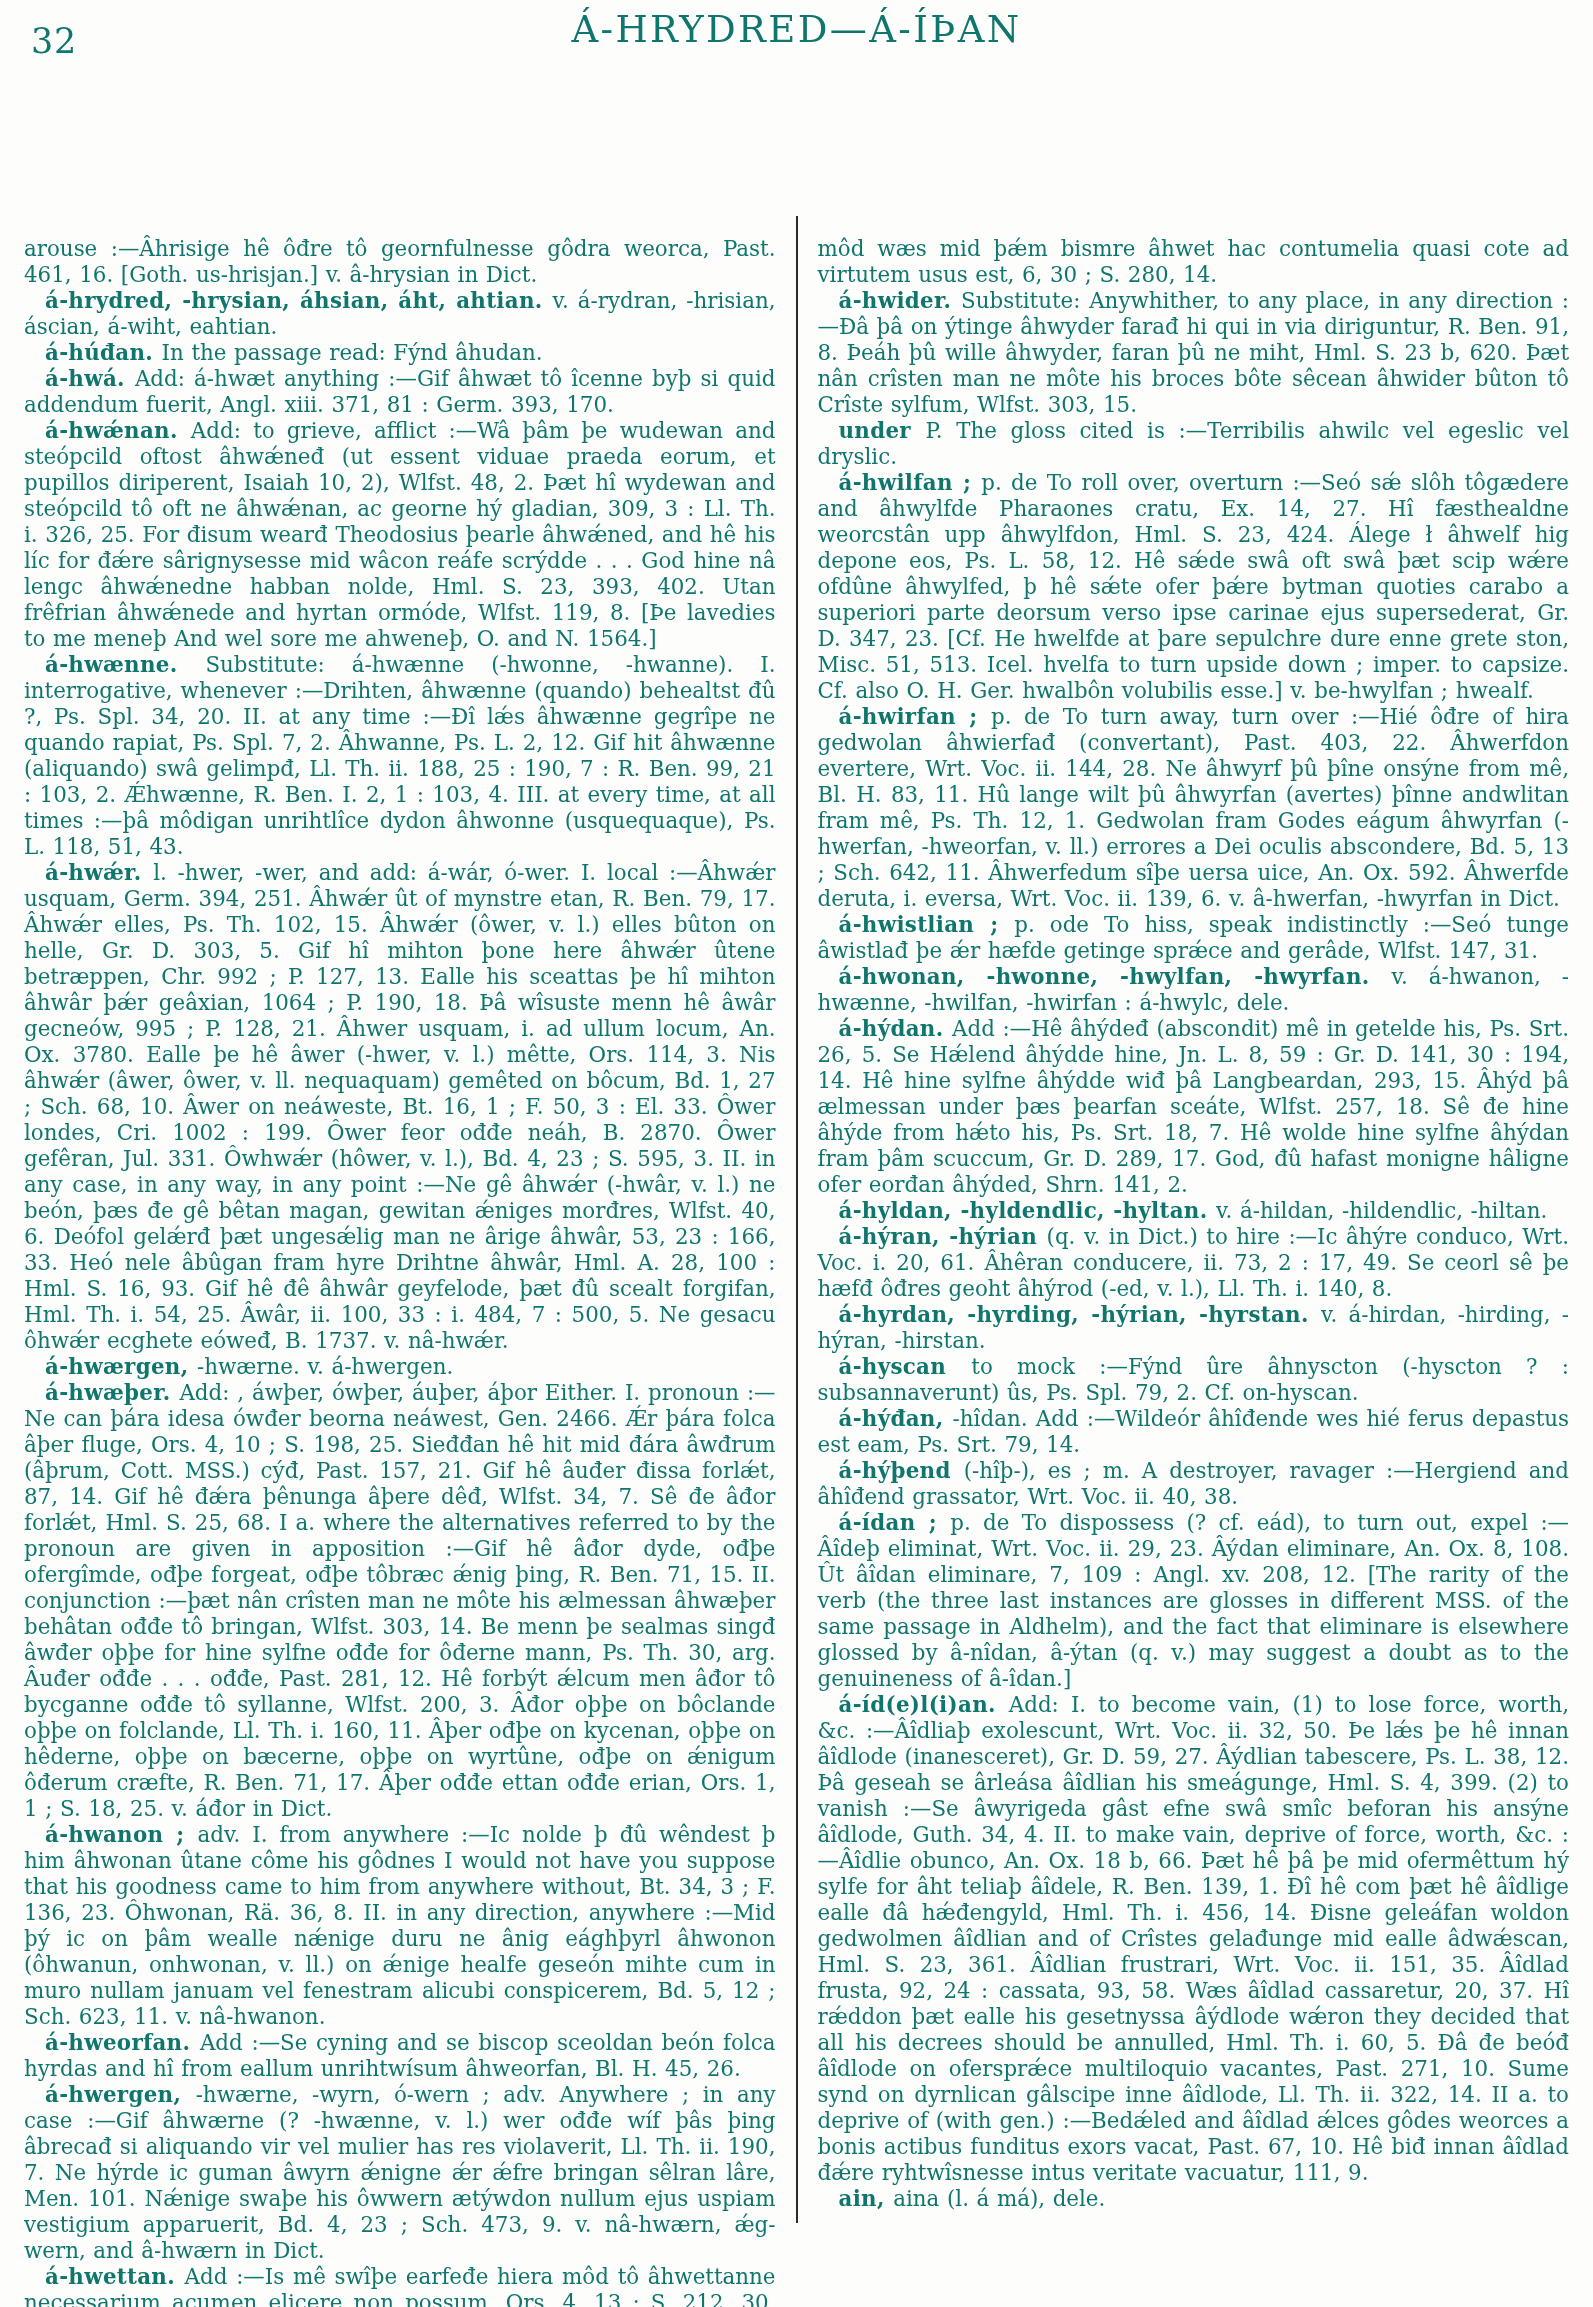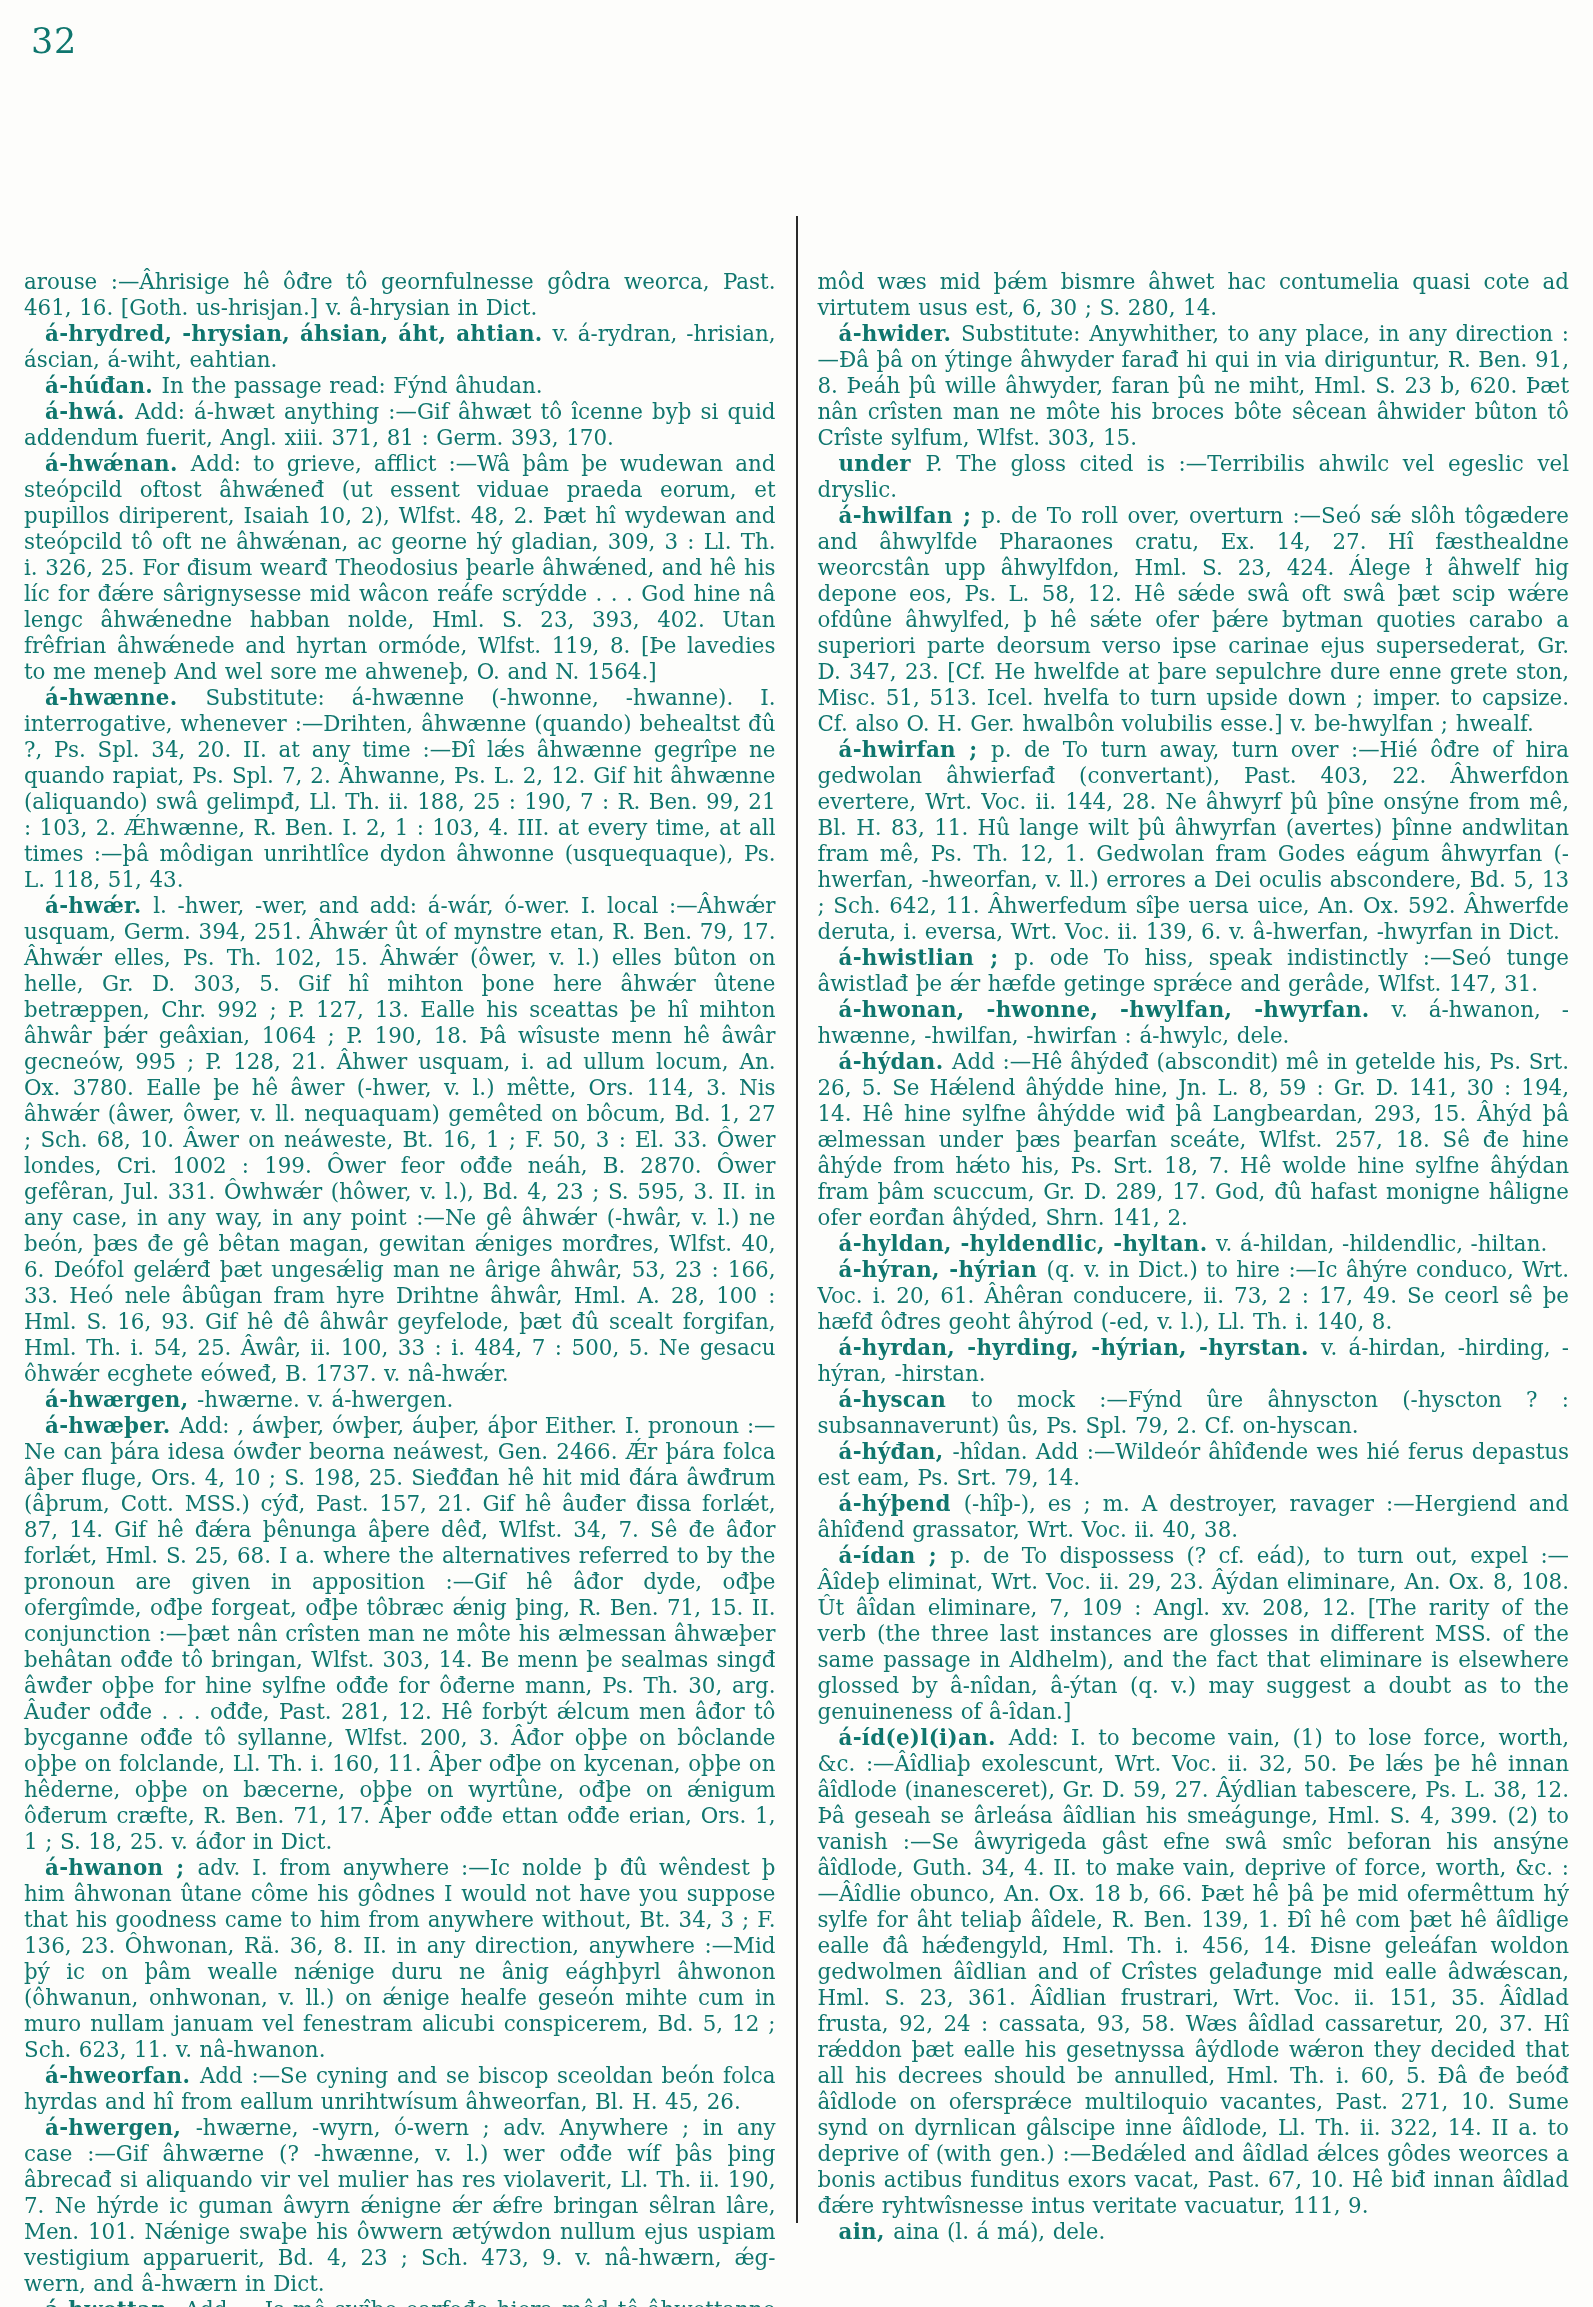--- a/index.html
+++ b/index.html
@@ -37,28 +37,29 @@
     background:#2a2a2a;
   }
   .entry{
     margin:0;
     font-size:21.4px;
     line-height:26px;
     text-align:justify;
     text-indent:21px;
     word-spacing:0.8px;
   }
-  .entry.cont{text-indent:0;margin-top:33px;}
+  .entry.cont{text-indent:0;}
   .hw{font-weight:bold;letter-spacing:0.3px;}
 </style>
 </head>
 <body>
 
 <div class="page">
   <div class="pageno">32</div>
+  <div class="running-head">Á-HRYDRED—Á-ÍÞAN</div>
   <div class="divider"></div>
   <div class="cols">
     <div class="col">
   <p class="entry cont"><b class="hw"></b><span>arouse :—Âhrisige hê ôđre tô geornfulnesse gôdra weorca, Past. 461, 16. [Goth. us-hrisjan.] v. â-hrysian in Dict.</span></p>
 
   <p class="entry"><b class="hw">á-hrydred, -hrysian, áhsian, áht, ahtian. </b><span>v. á-rydran, -hrisian, áscian, á-wiht, eahtian.</span></p>
 
   <p class="entry"><b class="hw">á-húđan. </b><span>In the passage read: Fýnd âhudan.</span></p>
 
   <p class="entry"><b class="hw">á-hwá. </b><span>Add: á-hwæt anything :—Gif âhwæt tô îcenne byþ si quid addendum fuerit, Angl. xiii. 371, 81 : Germ. 393, 170.</span></p>

